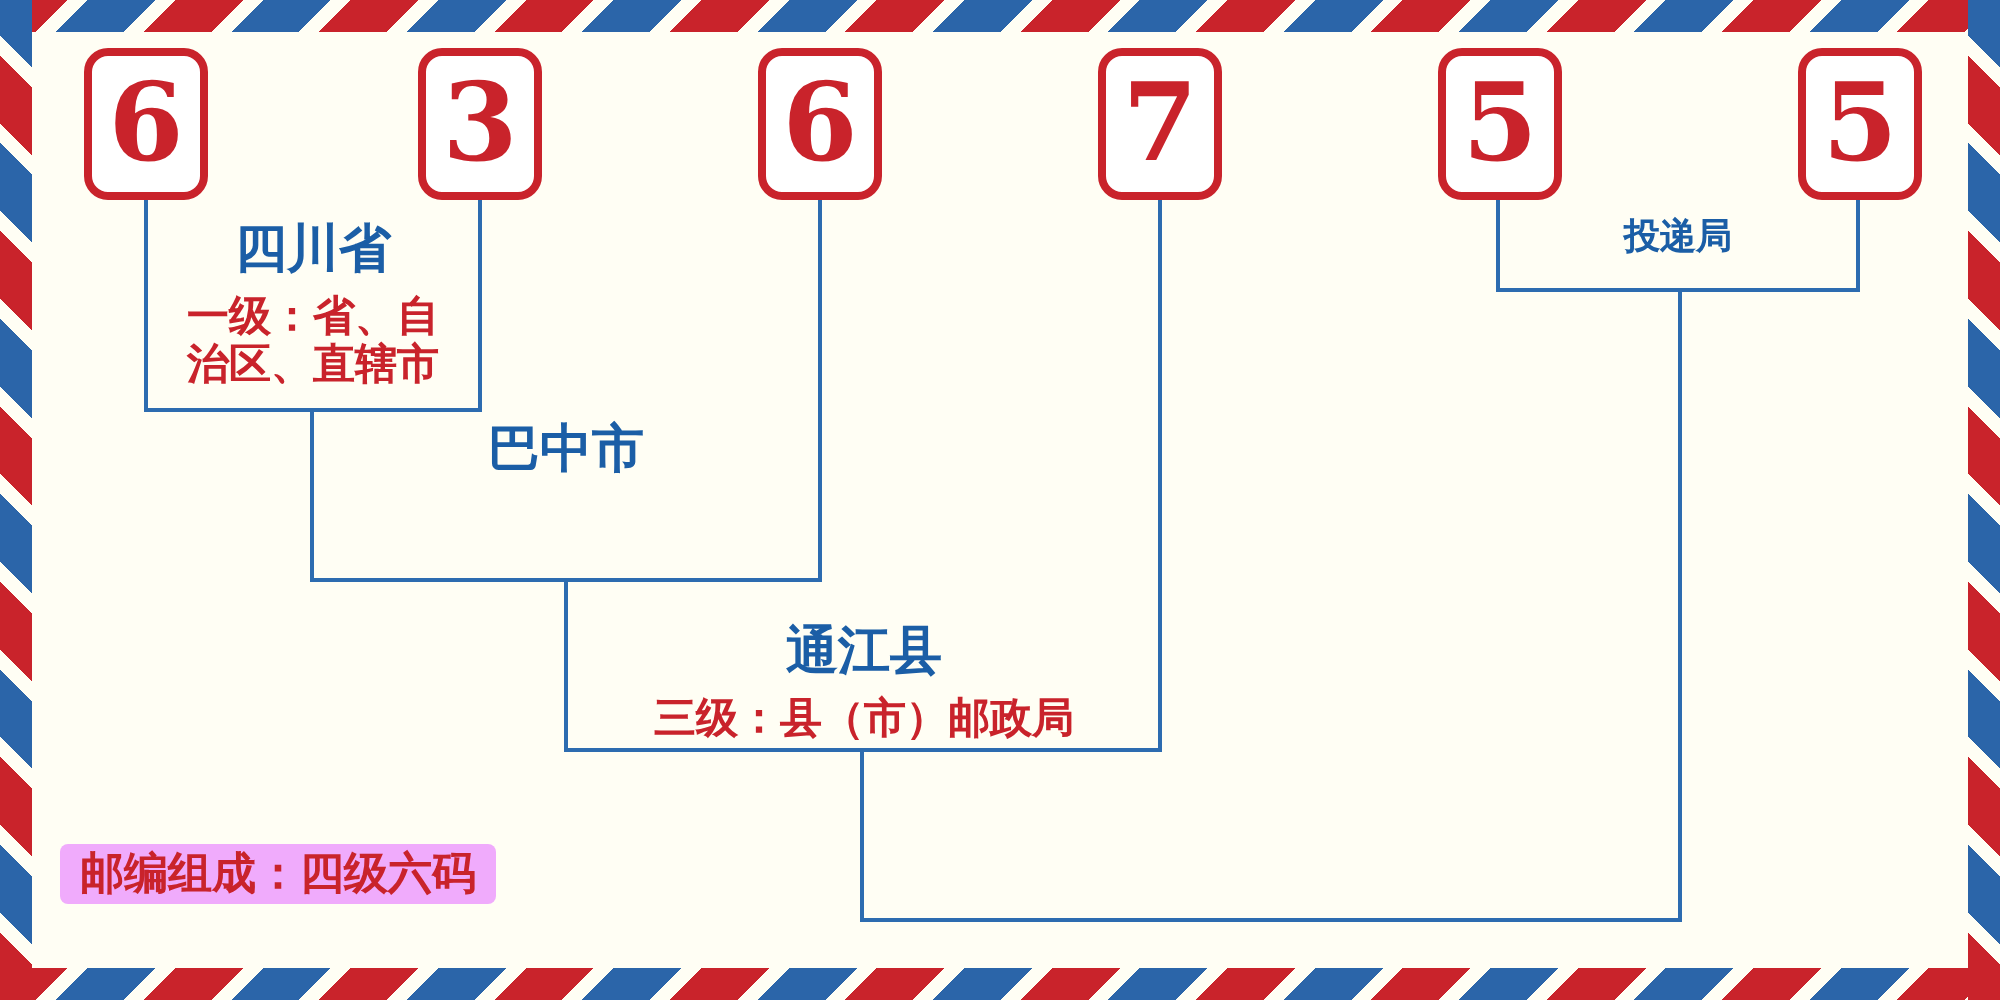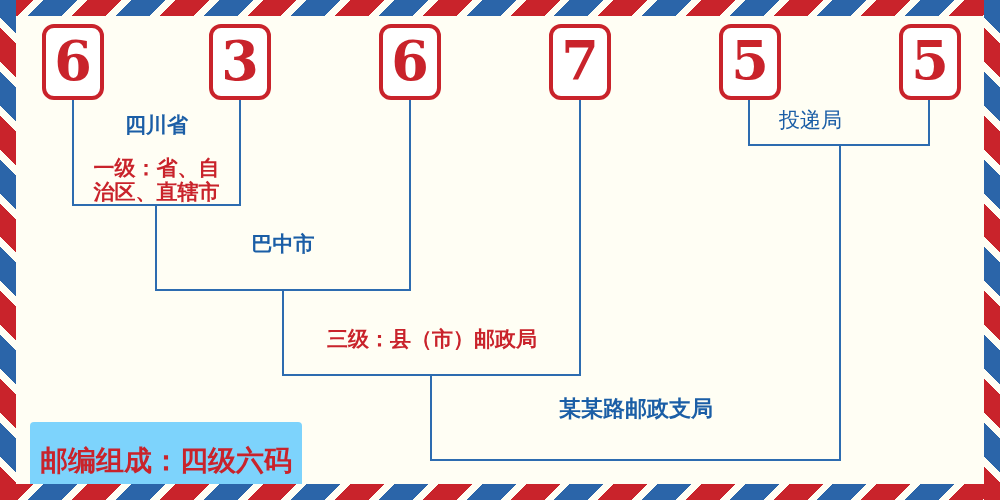--- a/index.html
+++ b/index.html
@@ -51,51 +51,52 @@
   
   .vline, .hline { position: absolute; background: #2d6cb0; z-index: 1; }
   .vline { width: 2px; }
   .hline { height: 2px; }
 
   
   .label-group { position: absolute; text-align: center; z-index: 2; }
   .label-name {
     color: #1b5ea6;
     font-weight: bold;
-    font-size: 21px;
+    font-size: 26px;
     line-height: 30px;
     margin-bottom: 6px;
   }
   .label-desc {
     color: #c9232b;
     font-weight: bold;
     font-size: 21px;
     line-height: 24px;
-    margin: 16px auto;
+    margin: 0 auto;
   }
   .small-name { font-size: 22px; }
 
   .delivery-label {
     position: absolute;
     left: 779px; top: 106px; width: 120px;
+    text-align: center;
     color: #1b5ea6;
-    font-weight: normal;
-    font-size: 21px;
+    font-weight: bold;
+    font-size: 18px;
     z-index: 2;
   }
 
   .footer-label {
     position: absolute;
     left: 30px; top: 422px;
-    padding: 20px 10px;
-    background: #7dd3fc;
+    padding: 0 10px;
+    background: #f0abfc;
     border-radius: 4px;
     color: #c9232b;
     font-weight: bold;
-    font-size: 28px;
+    font-size: 22px;
     z-index: 2;
   }
 </style>
 </head>
 <body>
 
 <div id="stage">
 
   <div class="border border-h border-top"></div>
   <div class="border border-h border-bottom"></div>
@@ -127,29 +128,29 @@
 
   <div class="vline" style="left:748px; top:100px; height:46px"></div>
   <div class="vline" style="left:928px; top:100px; height:46px"></div>
   <div class="hline" style="left:748px; top:144px; width:182px"></div>
 
   <div class="label-group" style="left:72px; top:110px; width:169px">
     <div class="label-name">四川省</div>
     <div class="label-desc" style="width:134px">一级：省、自治区、直辖市</div>
   </div>
 
-  <div class="label-group" style="left:193px; top:229px; width:180px">
+  <div class="label-group" style="left:193px; top:210px; width:180px">
     <div class="label-name">巴中市</div>
   </div>
 
   <div class="label-group" style="left:307px; top:311px; width:250px">
+    <div class="label-name">通江县</div>
     <div class="label-desc">三级：县（市）邮政局</div>
   </div>
 
   <div class="label-group" style="left:511px; top:394px; width:250px">
-    <div class="label-name small-name">某某路邮政支局</div>
   </div>
 
   <div class="delivery-label">投递局</div>
 
   <div class="footer-label">邮编组成：四级六码</div>
 
 </div>
 
 </body></html>

